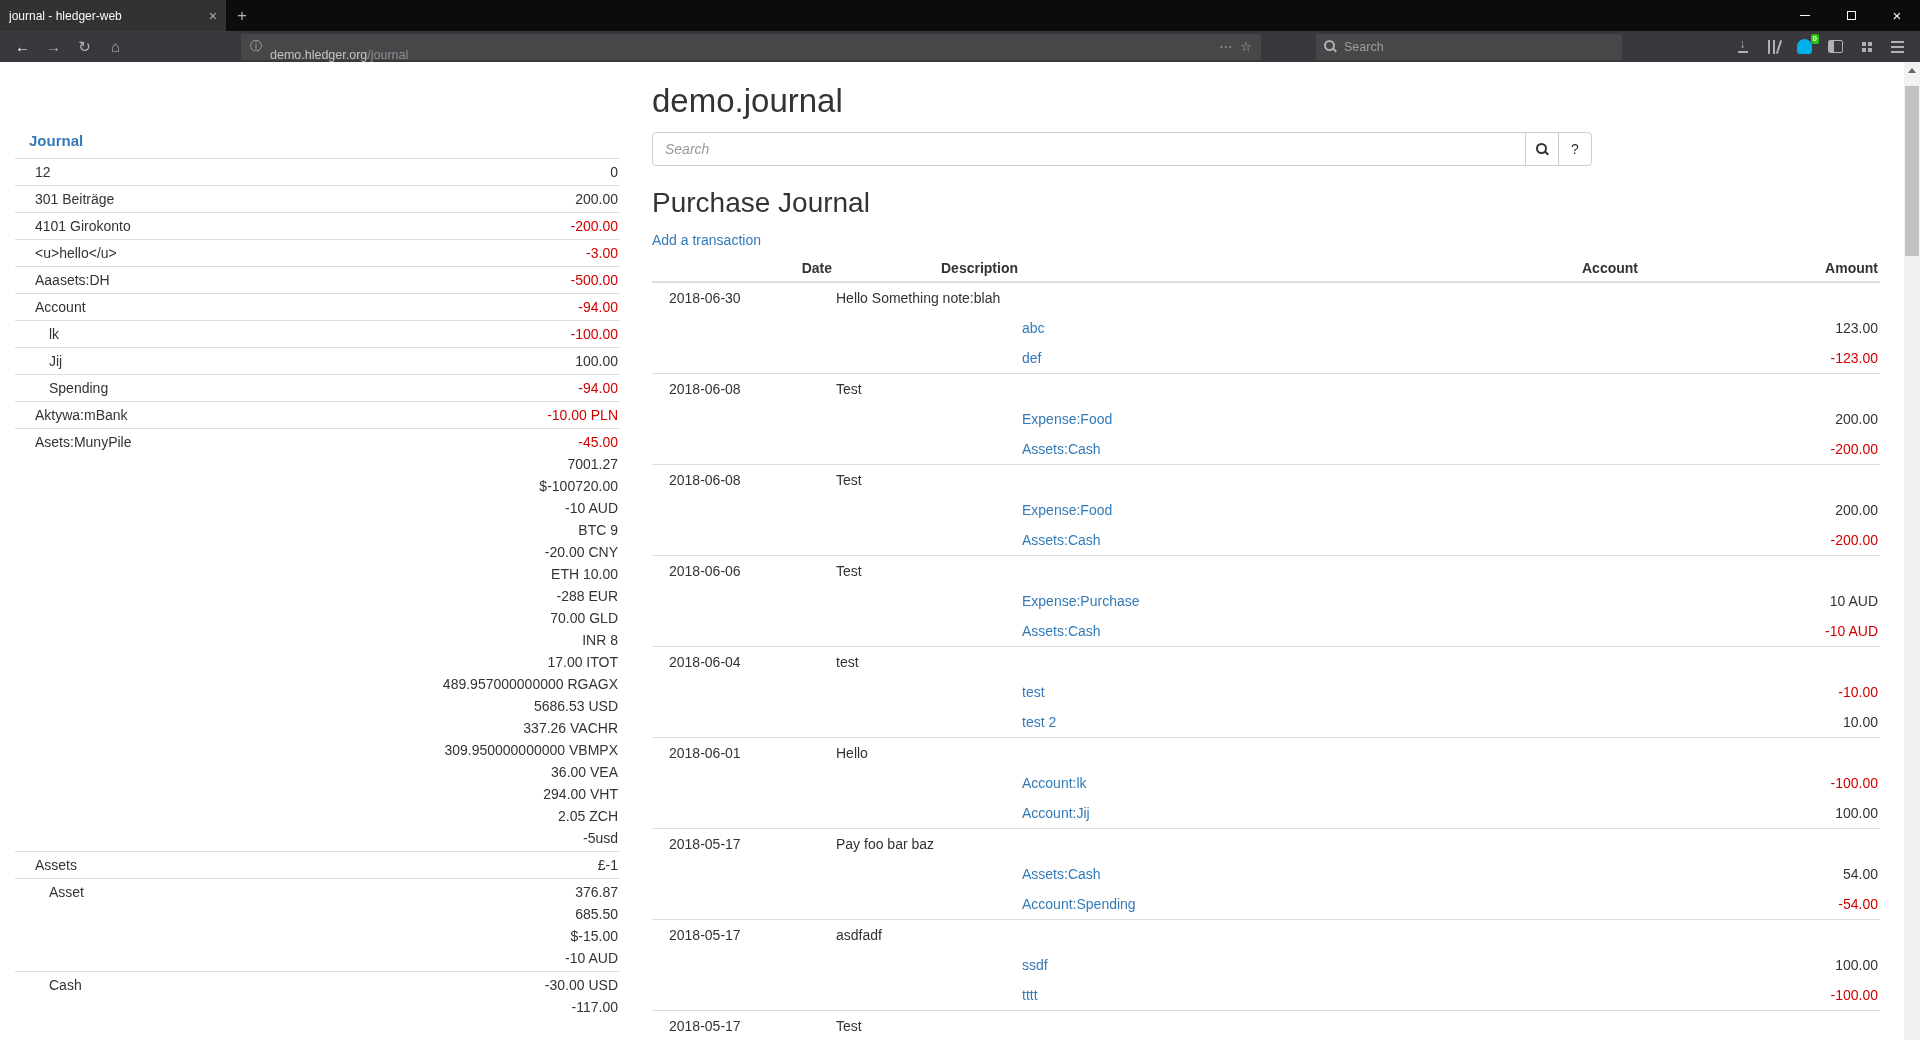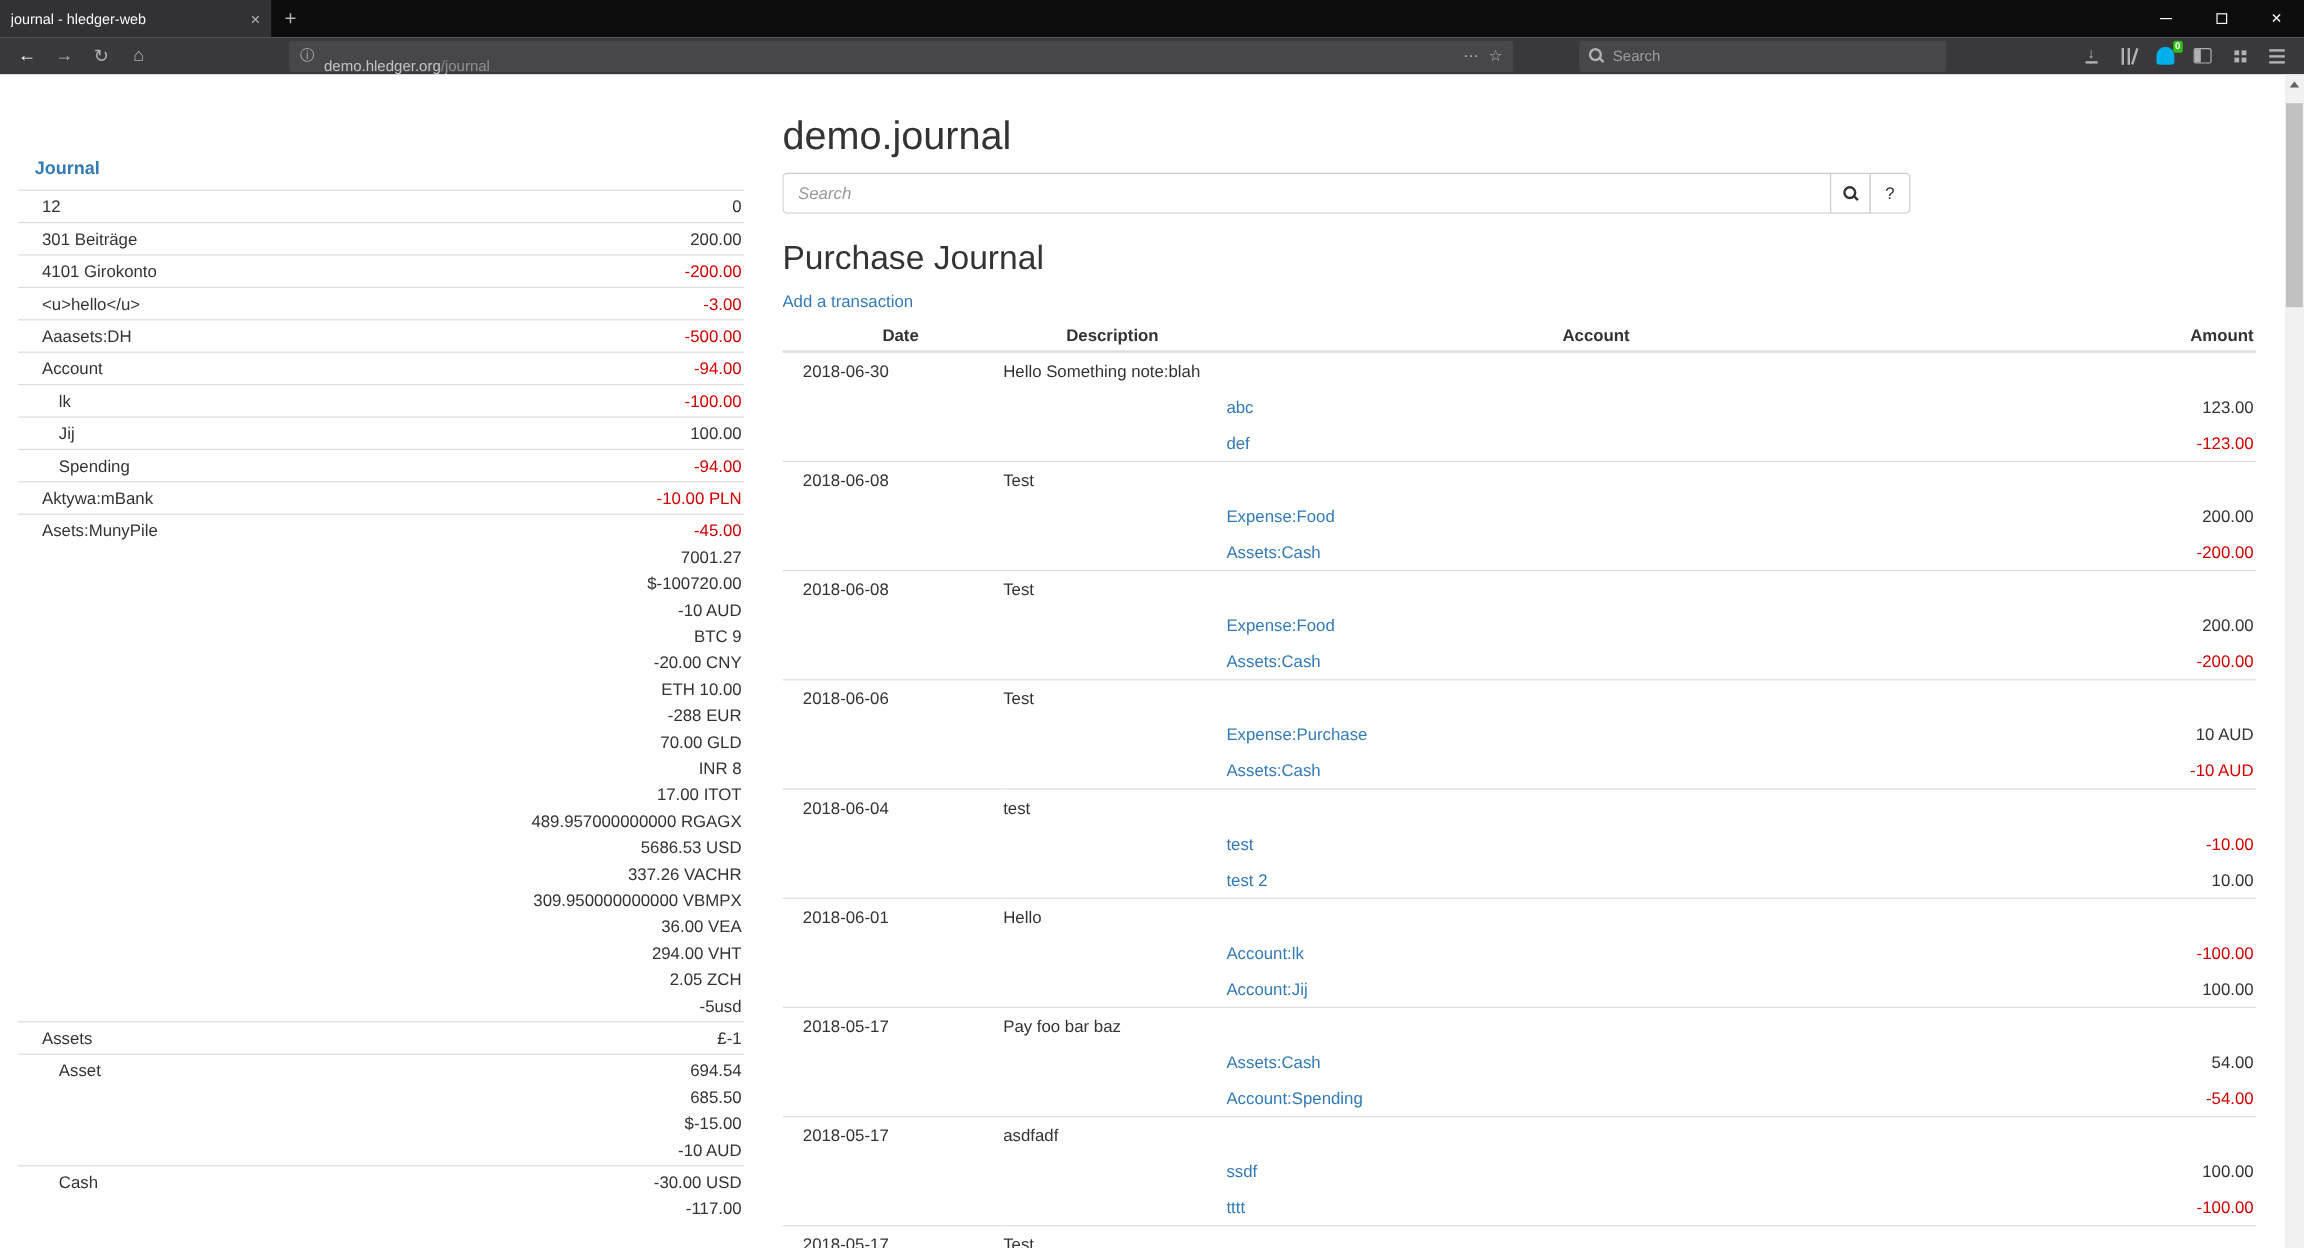--- a/index.html
+++ b/index.html
@@ -66,32 +66,32 @@
   .sidebar-title a { color: var(--accent, #337ab7); text-decoration: none; cursor: pointer; }
   .sidebar table { width: 100%; border-collapse: collapse; font-size: 14px; table-layout: fixed; }
   .sidebar td { border-top: 1px solid #ddd; padding: 2px 2px 2px 20px; vertical-align: top; line-height: 22px; }
   .sidebar td.samt { text-align: right; padding-left: 2px; white-space: nowrap; width: 290px; }
   .sidebar .sname.ind1 { padding-left: 34px; }
   .acct-link { color: #333; cursor: pointer; text-align: center; }
   .bal { line-height: 22px; }
   .neg { color: var(--neg, #d10000); }
 
   
-  .main { flex: 1; margin-left: 32px; padding-top: 32px; overflow: hidden; }
+  .main { flex: 1; margin-left: 32px; padding-top: 20px; overflow: hidden; }
   h1.page-title { font-size: 33px; font-weight: 500; color: #333; margin: 0 0 12px 0; }
   .search-row { display: flex; width: 940px; }
   .search-input { flex: 1; height: 34px; border: 1px solid #ccc; border-radius: 4px 0 0 4px; padding: 6px 12px; font-size: 14px; color: #555; outline: none; font-family: inherit; }
   .search-input::placeholder { color: #999; font-style: italic; }
   .group-btn { width: 34px; height: 34px; border: 1px solid #ccc; background: #fff; margin-left: -1px; display: flex; align-items: center; justify-content: center; font-size: 14px; color: #333; cursor: pointer; font-family: inherit; }
   .group-btn.last { border-radius: 0 4px 4px 0; }
   h2.section-title { font-size: 28px; font-weight: 500; color: #333; margin: 21px 0 12px 0; }
   .add-link { display: inline-block; color: var(--accent, #337ab7); font-size: 14px; text-decoration: none; margin-bottom: 4px; cursor: pointer; }
 
   table.journal { width: 100%; border-collapse: collapse; font-size: 14px; margin-top: 3px; }
-  table.journal th { text-align: center; font-weight: bold; padding: 5px 2px; border-bottom: 2px solid #ddd; }
+  table.journal th { text-align: right; font-weight: bold; padding: 5px 2px; border-bottom: 2px solid #ddd; }
   table.journal th.right { text-align: right; }
   table.journal td { padding: 5px 2px; line-height: 20px; vertical-align: top; }
   table.journal td.cdate, table.journal th.hdate { padding-left: 17px; }
   tr.txn-first td { border-top: 1px solid #ddd; }
   td.amount { text-align: right; white-space: nowrap; }
   a.posting-acct { color: var(--accent, #337ab7); text-decoration: none; cursor: pointer; }
 
   
   .page-scrollbar { width: 16px; background: #f1f1f1; position: relative; flex: none; cursor: pointer; }
   .sb-up { width: 0; height: 0; border-left: 4px solid transparent; border-right: 4px solid transparent; border-bottom: 5px solid #5f6368; margin: 6px auto 0 auto; }
@@ -273,21 +273,21 @@
               </tr>
               <tr>
                 <td class="sname ind0"><span class="acct-link">Assets</span></td>
                 <td class="samt">
                   <div class="bal">£-1</div>
                 </td>
               </tr>
               <tr>
                 <td class="sname ind1"><span class="acct-link">Asset</span></td>
                 <td class="samt">
-                  <div class="bal">694.54</div>
+                  <div class="bal">376.87</div>
                   <div class="bal">685.50</div>
                   <div class="bal">$-15.00</div>
                   <div class="bal">-10 AUD</div>
                 </td>
               </tr>
               <tr>
                 <td class="sname ind1"><span class="acct-link">Cash</span></td>
                 <td class="samt">
                   <div class="bal">-30.00 USD</div>
                   <div class="bal">-117.00</div>

